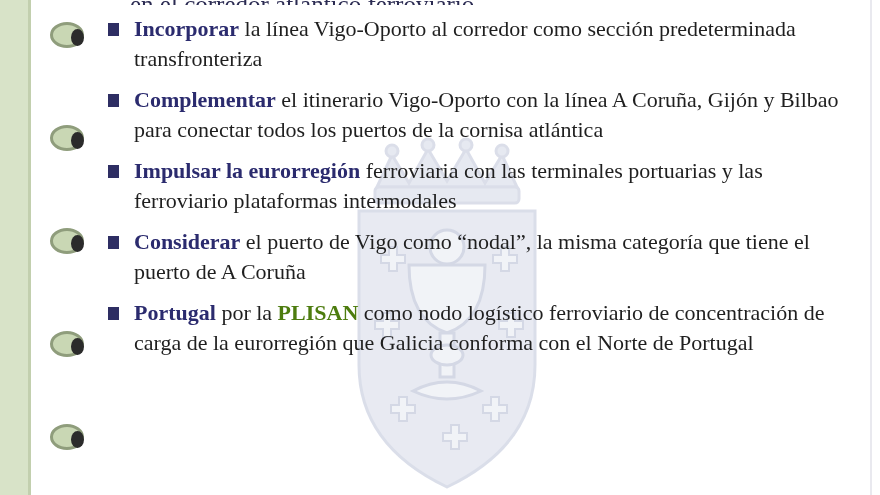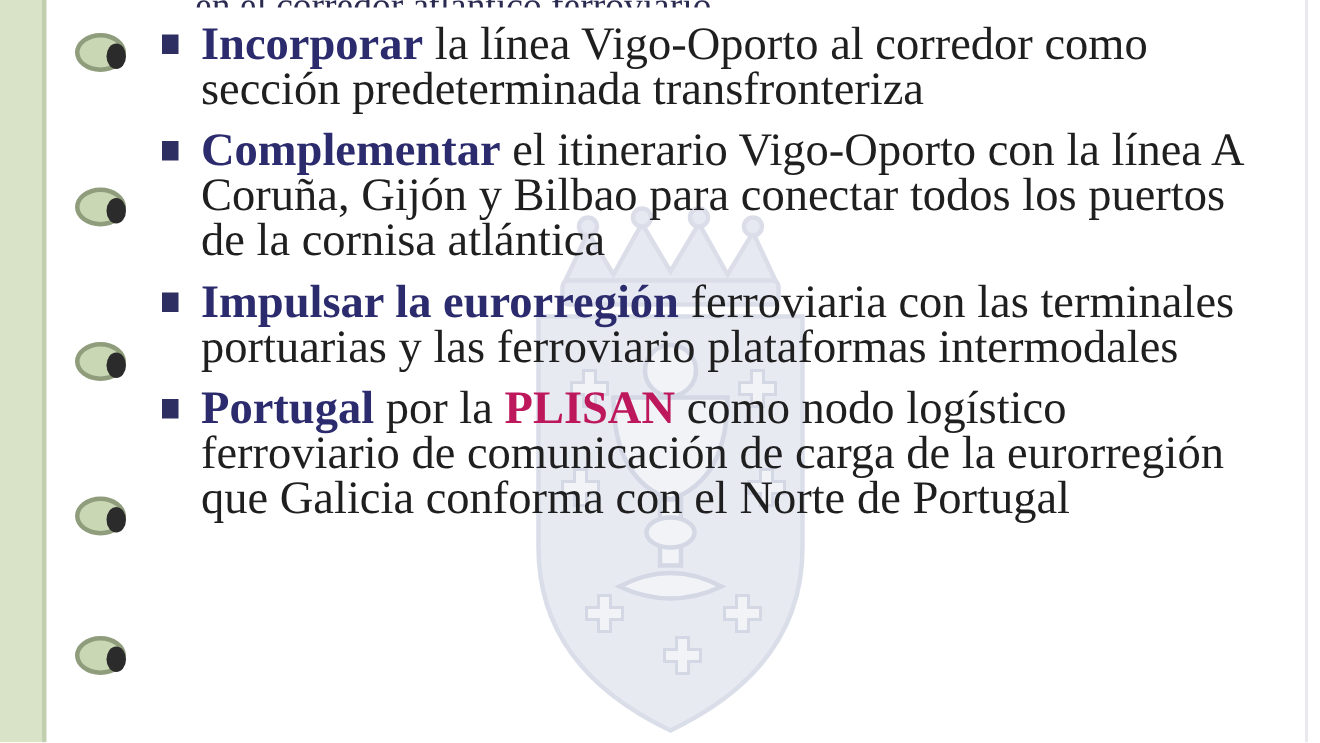--- a/index.html
+++ b/index.html
@@ -104,41 +104,41 @@
     position: absolute;
     left: 0;
     top: 14px;
     width: 740px;
   }
 
   ul.bullets > li {
     position: relative;
     padding-left: 30px;
     margin-bottom: 11px;
-    font-size: 31px;
+    font-size: 22px;
     line-height: 30px;
     color: #222222;
   }
 
   ul.bullets > li .sq {
     position: absolute;
     left: 4px;
     top: 9px;
     width: 11px;
     height: 13px;
     background: #2e2e63;
   }
 
   .lead {
     color: #2b2b6e;
     font-weight: bold;
   }
 
   .inline-strong {
-    color: #be185d;
+    color: #4d7c0f;
     font-weight: bold;
   }
 
   .body-text {
     color: #1f1f1f;
   }
 
   
   .right-rule {
     position: absolute;
@@ -209,20 +209,23 @@
 
       <li>
         <span class="sq"></span><span class="lead">Complementar</span><span class="body-text"> el itinerario Vigo-Oporto con la línea A Coruña, Gijón y Bilbao para conectar todos los puertos de la cornisa atlántica</span>
       </li>
 
 
       <li>
         <span class="sq"></span><span class="lead">Impulsar la eurorregión</span><span class="body-text"> ferroviaria con las terminales portuarias y las ferroviario plataformas intermodales</span>
       </li>
 
-
-      <li>
-        <span class="sq"></span><span class="lead">Portugal</span><span class="body-text"> por la </span><span class="inline-strong">PLISAN</span><span class="body-text"> como nodo logístico ferroviario de comunicación de carga de la eurorregión que Galicia conforma con el Norte de Portugal</span>
+      <li>
+        <span class="sq"></span><span class="lead">Considerar</span><span class="body-text"> el puerto de Vigo como “nodal”, la misma categoría que tiene el puerto de A Coruña</span>
+      </li>
+
+      <li>
+        <span class="sq"></span><span class="lead">Portugal</span><span class="body-text"> por la </span><span class="inline-strong">PLISAN</span><span class="body-text"> como nodo logístico ferroviario de concentración de carga de la eurorregión que Galicia conforma con el Norte de Portugal</span>
       </li>
 
     </ul>
   </div>
 </div>
 
 </body></html>

